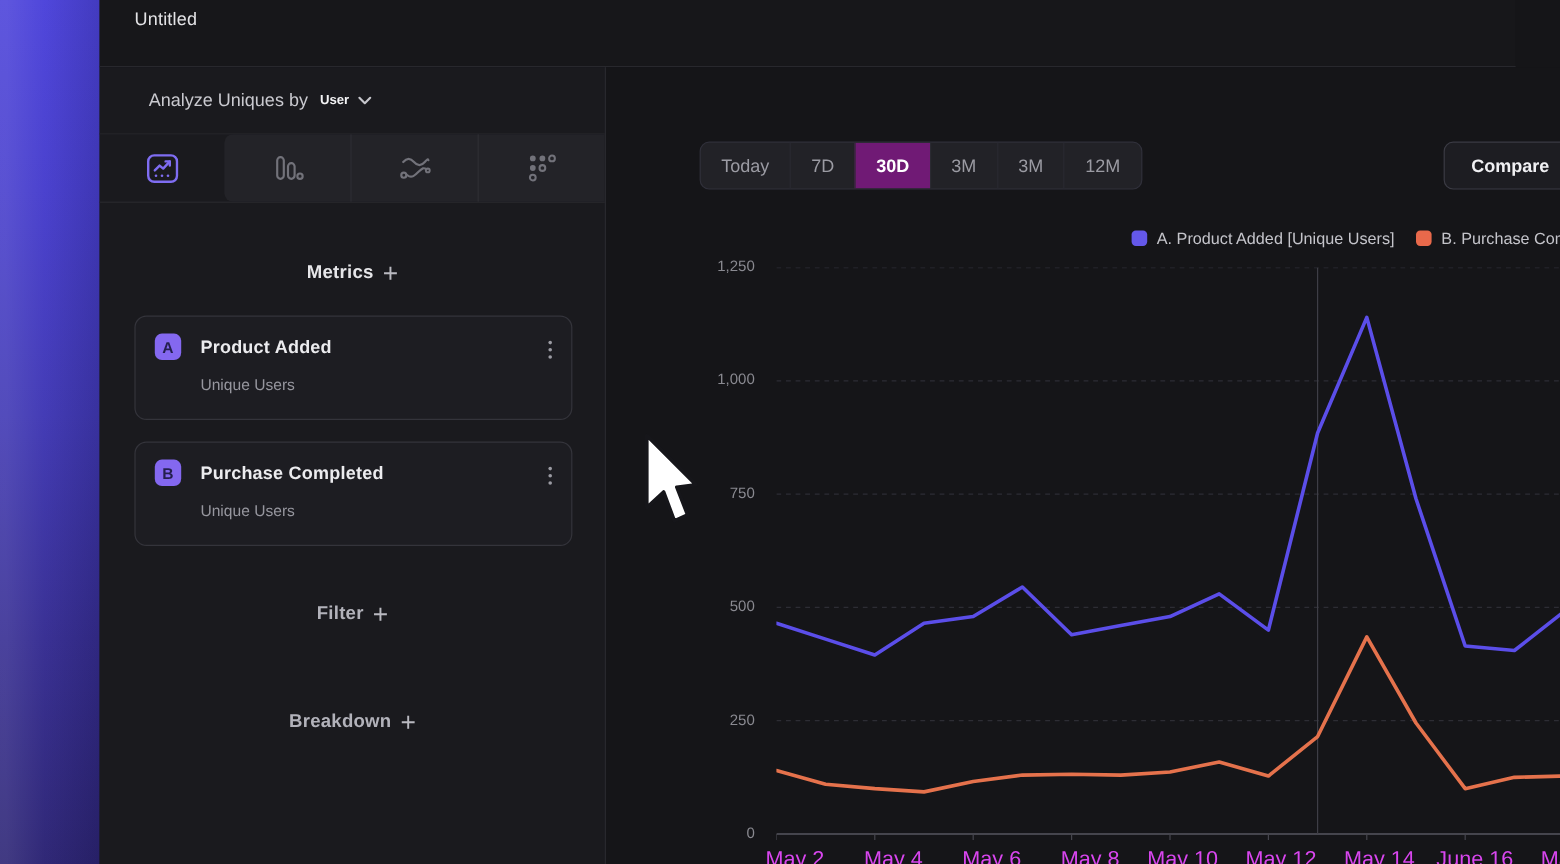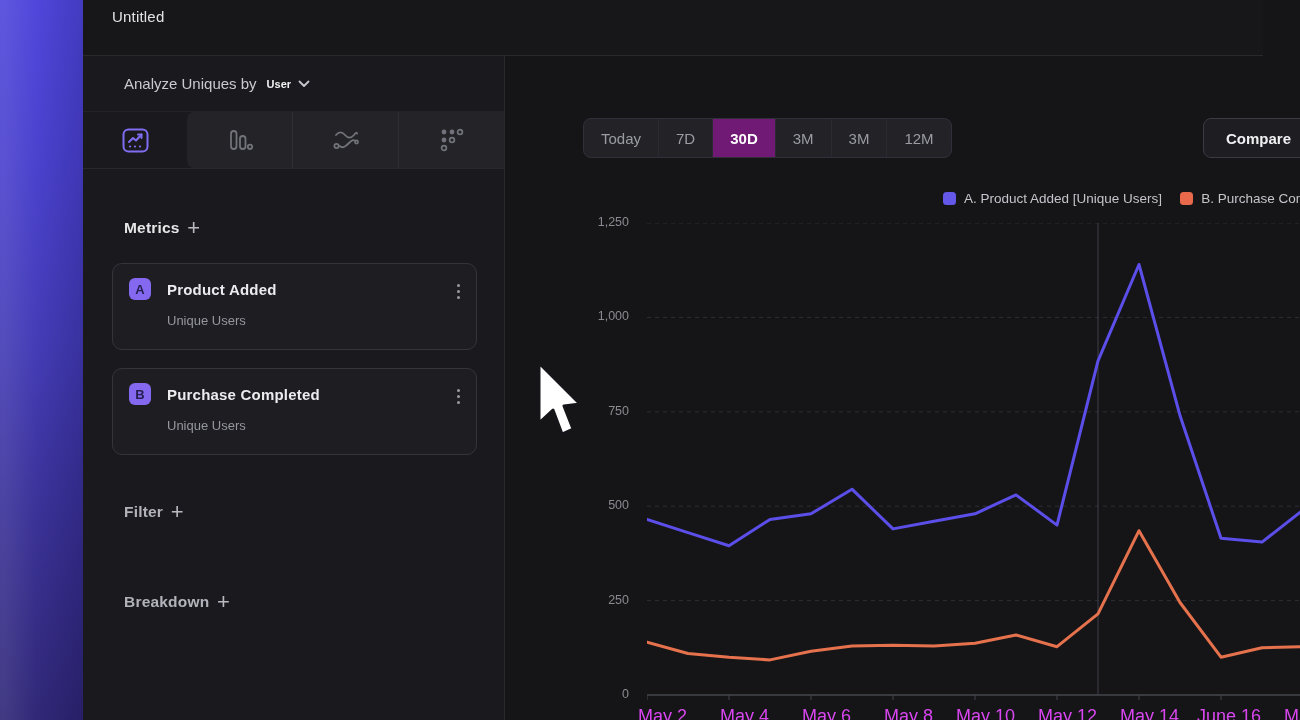--- a/index.html
+++ b/index.html
@@ -40,21 +40,21 @@
   .tab-selected { width:104px; display:flex; align-items:center; justify-content:center; }
   .tabs-group {
     flex:1; display:flex; background:#232328; border-radius:7px 0 0 7px;
   }
   .tabs-group .tab {
     flex:1; display:flex; align-items:center; justify-content:center;
   }
   .tabs-group .tab + .tab { border-left:1px solid #2e2e34; }
   .section { margin:0 27px 0 29px; }
   .section-header {
-    display:flex; align-items:center; justify-content:flex-start;
+    display:flex; align-items:center; justify-content:center;
     height:22px;
   }
   .section-header .h-label { font-size:15.5px; font-weight:700; color:#e6e6e9; padding-left:12px; letter-spacing:.2px; }
   .section-header.dim .h-label { color:#b2b2ba; }
   .plus-btn {
     width:28px; height:28px; display:flex; align-items:center; justify-content:center;
     color:#b9b9c0; font-size:22px; font-weight:300; line-height:1; margin-right:6px; cursor:default;
   }
   .metric-card {
     height:87px; border:1px solid #34343b; border-radius:10px; background:#1d1d22;

